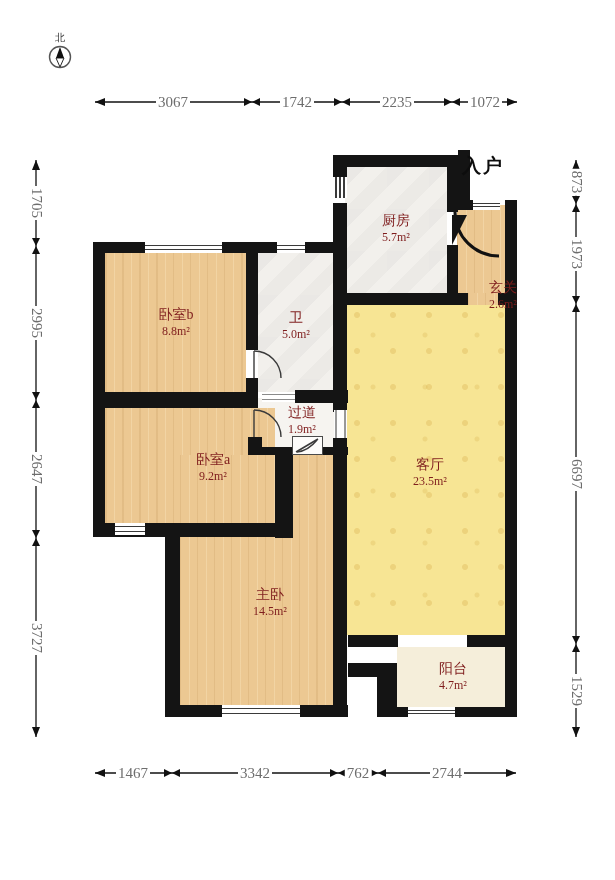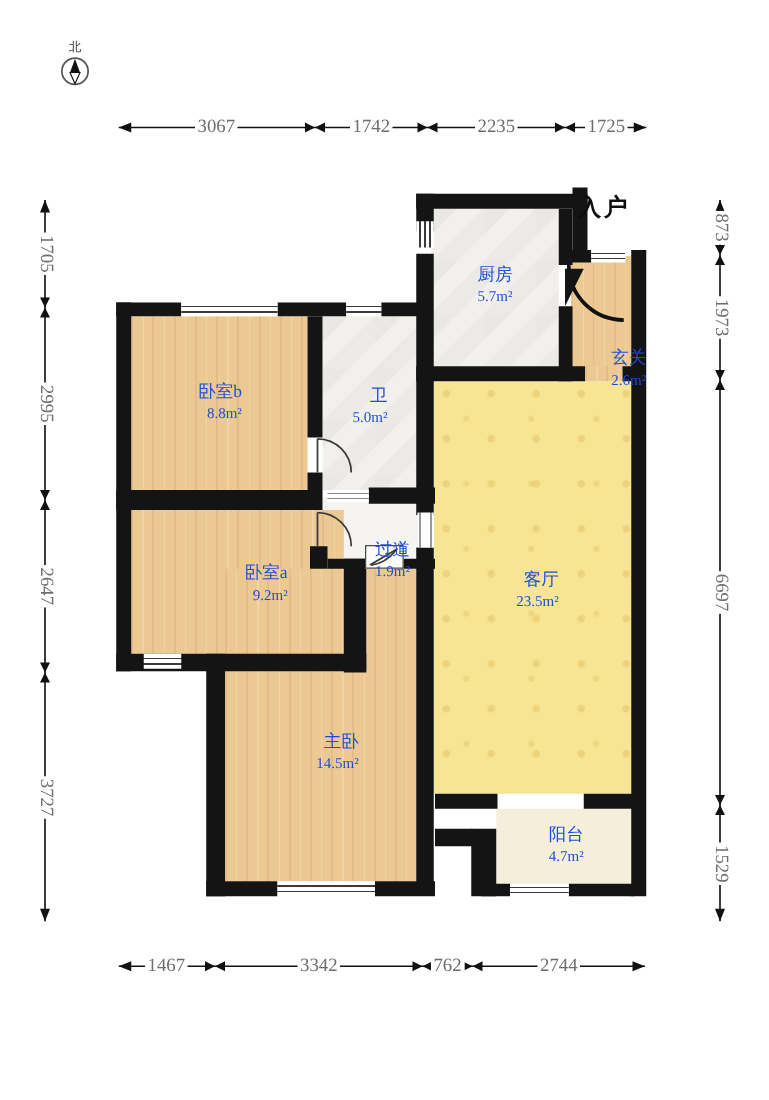--- a/index.html
+++ b/index.html
@@ -20,21 +20,21 @@
   .whitefl{background-color:#f6f4f0;}
   
   .wall{position:absolute;background:#141414;}
   
   .winh{position:absolute;background:linear-gradient(to bottom,#fff 0 26%,#3a3a3a 26% 36%,#fff 36% 64%,#3a3a3a 64% 74%,#fff 74% 100%);}
   .winv{position:absolute;background:linear-gradient(to right,#fff 0 16%,#3a3a3a 16% 26%,#fff 26% 45%,#3a3a3a 45% 55%,#fff 55% 74%,#3a3a3a 74% 84%,#fff 84% 100%);}
   .thresh-lines{position:absolute;background:linear-gradient(to bottom,#fff 0 24%,#8a8a8a 24% 34%,#fff 34% 66%,#8a8a8a 66% 76%,#fff 76% 100%);}
   .thresh-v{position:absolute;background:linear-gradient(to right,#fdfdfd 0 10%,#999 10% 20%,#fdfdfd 20% 80%,#999 80% 90%,#fdfdfd 90% 100%);}
   .doorframe{position:absolute;background:#fdfcfa;border:1.5px solid #4a4a4a;box-sizing:border-box;}
   
-  .roomlabel{position:absolute;transform:translate(-50%,-50%);text-align:right;color:#1d4ed8;line-height:1.25;white-space:nowrap;}
+  .roomlabel{position:absolute;transform:translate(-50%,-50%);text-align:center;color:#7f1d1d;line-height:1.25;white-space:nowrap;}
   .roomlabel .rname{font-size:14px;}
   .roomlabel .rarea{font-size:12px;}
   .entry{position:absolute;font-size:19px;font-weight:bold;color:#0d0d0d;letter-spacing:2px;text-align:center;}
   .dimnum{position:absolute;transform:translate(-50%,-50%);background:#fff;padding:0 2px;
           font-size:15px;color:#6d6d6d;line-height:1;}
   .dimnum.vert{writing-mode:vertical-rl;padding:2px 0;}
   .northlabel{position:absolute;transform:translate(-50%,-50%);font-size:10px;color:#333;
               font-family:"Liberation Sans","DejaVu Sans",sans-serif;}
   svg.overlay{position:absolute;left:0;top:0;pointer-events:none;}
 </style>
@@ -170,21 +170,21 @@
       <div class="rarea">2.6m²</div>
   </div>
   <div class="roomlabel" style="left:176px;top:322px;">
     <div class="rname">卧室b</div>
       <div class="rarea">8.8m²</div>
   </div>
   <div class="roomlabel" style="left:296px;top:325px;">
     <div class="rname">卫</div>
       <div class="rarea">5.0m²</div>
   </div>
-  <div class="roomlabel" style="left:314px;top:420px;margin-top:28px;">
+  <div class="roomlabel" style="left:302px;top:420px;">
     <div class="rname">过道</div>
       <div class="rarea">1.9m²</div>
   </div>
   <div class="roomlabel" style="left:193px;top:467px;margin-left:20px;">
     <div class="rname">卧室a</div>
       <div class="rarea">9.2m²</div>
   </div>
   <div class="roomlabel" style="left:430px;top:472px;">
     <div class="rname">客厅</div>
       <div class="rarea">23.5m²</div>
@@ -197,21 +197,21 @@
     <div class="rname">阳台</div>
       <div class="rarea">4.7m²</div>
   </div>
 
   <div class="entry" style="left:462px;top:153px;">入户</div>
   <div class="northlabel" style="left:60px;top:38px;">北</div>
 
   <span class="dimnum" style="left:173px;top:102px;">3067</span>
   <span class="dimnum" style="left:297px;top:102px;">1742</span>
   <span class="dimnum" style="left:397px;top:102px;">2235</span>
-  <span class="dimnum" style="left:485px;top:102px;">1725</span>
+  <span class="dimnum" style="left:485px;top:102px;">1072</span>
 
   <span class="dimnum" style="left:133px;top:773px;">1467</span>
   <span class="dimnum" style="left:255px;top:773px;">3342</span>
   <span class="dimnum" style="left:358px;top:773px;">762</span>
   <span class="dimnum" style="left:447px;top:773px;">2744</span>
 
   <span class="dimnum vert" style="left:36px;top:203px;">1705</span>
   <span class="dimnum vert" style="left:36px;top:323px;">2995</span>
   <span class="dimnum vert" style="left:36px;top:469px;">2647</span>
   <span class="dimnum vert" style="left:36px;top:638px;">3727</span>

